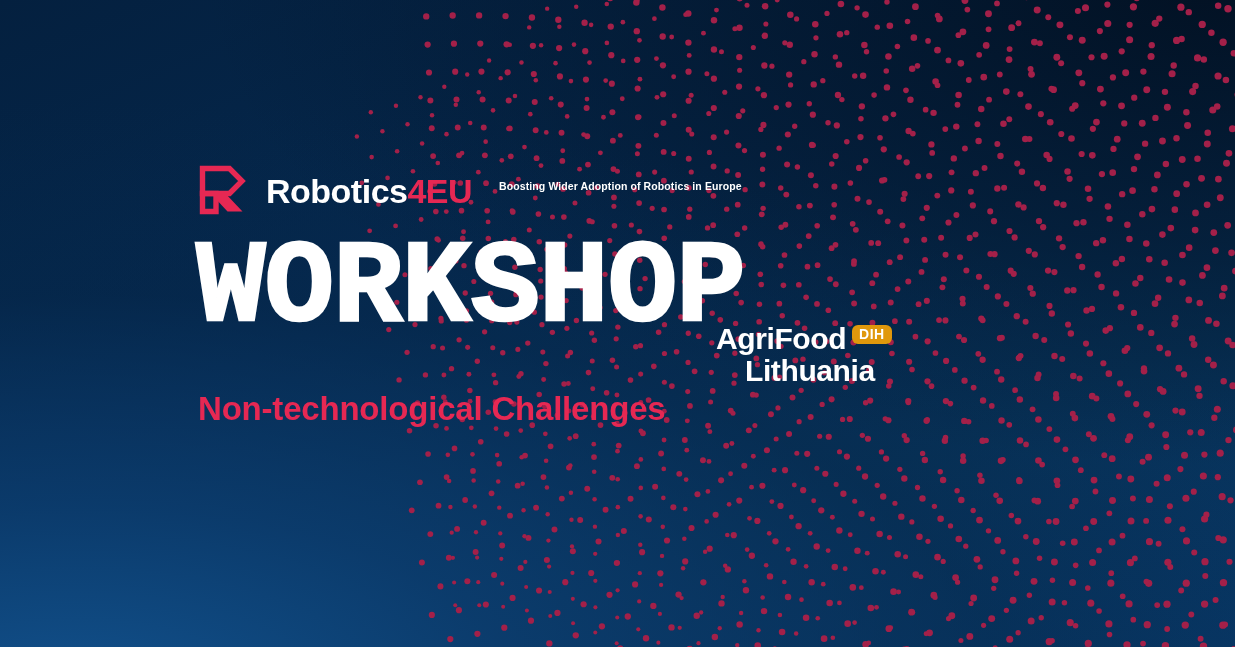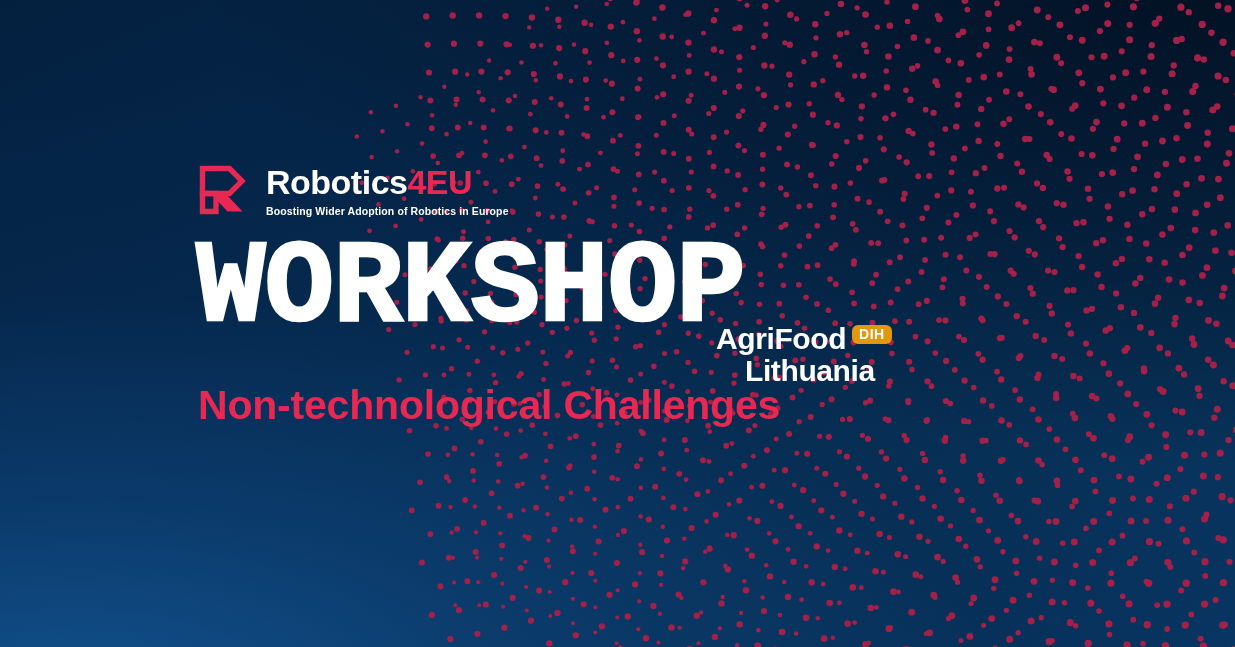--- a/index.html
+++ b/index.html
@@ -38,21 +38,21 @@
   #dotfan svg{display:block;width:1235px;height:647px;}
 
   
   #content{position:absolute;left:0;top:0;width:1235px;height:647px;}
 
   .logo-row{position:absolute;left:196px;top:162px;height:60px;display:flex;align-items:flex-start;gap:0;}
 
   
   .r4eu{display:flex;align-items:center;gap:14px;}
   .r-mark{width:56px;height:56px;flex:0 0 56px;}
-  .r4eu-text{display:flex;flex-direction:column;justify-content:center;padding-top:2px;}
+  .r4eu-text{display:flex;justify-content:center;padding-top:2px;gap:27px;}
   .r4eu-word{font-size:34px;line-height:1;font-weight:700;letter-spacing:-0.5px;white-space:nowrap;}
   .r4eu-word .w{color:#ffffff;}
   .r4eu-word .p{color:#e62853;}
   .r4eu-tag{margin-top:6px;font-size:10.5px;font-weight:700;color:#ffffff;letter-spacing:.1px;white-space:nowrap;}
 
   
   .agri{position:absolute;left:520px;top:161px;display:flex;flex-direction:column;align-items:center;}
   .agri-line1{display:flex;align-items:center;gap:6px;}
   .agri-word{font-size:30px;line-height:1.06;font-weight:700;color:#ffffff;letter-spacing:-.4px;white-space:nowrap;}
   .dih-badge{
@@ -66,22 +66,22 @@
   .title{
     position:absolute;left:196px;top:234px;
     font-size:116px;line-height:.96;font-weight:800;color:#ffffff;
     letter-spacing:-1px;white-space:nowrap;
     font-family:Liberation Mono, monospace;
     -webkit-text-stroke:2.5px #ffffff;
   }
 
   
   .subtitle{
-    position:absolute;left:198px;top:378px;width:760px;
-    font-size:41px;line-height:1.32;font-weight:600;color:#e62853;
+    position:absolute;left:198px;top:387px;width:760px;
+    font-size:33px;line-height:1.32;font-weight:600;color:#e62853;
     letter-spacing:-.2px;
   }
   .subtitle .l2{display:block;}
 </style>
 </head>
 <body>
 
 <div id="poster">
 
   <div id="bg-gradient"></div>

